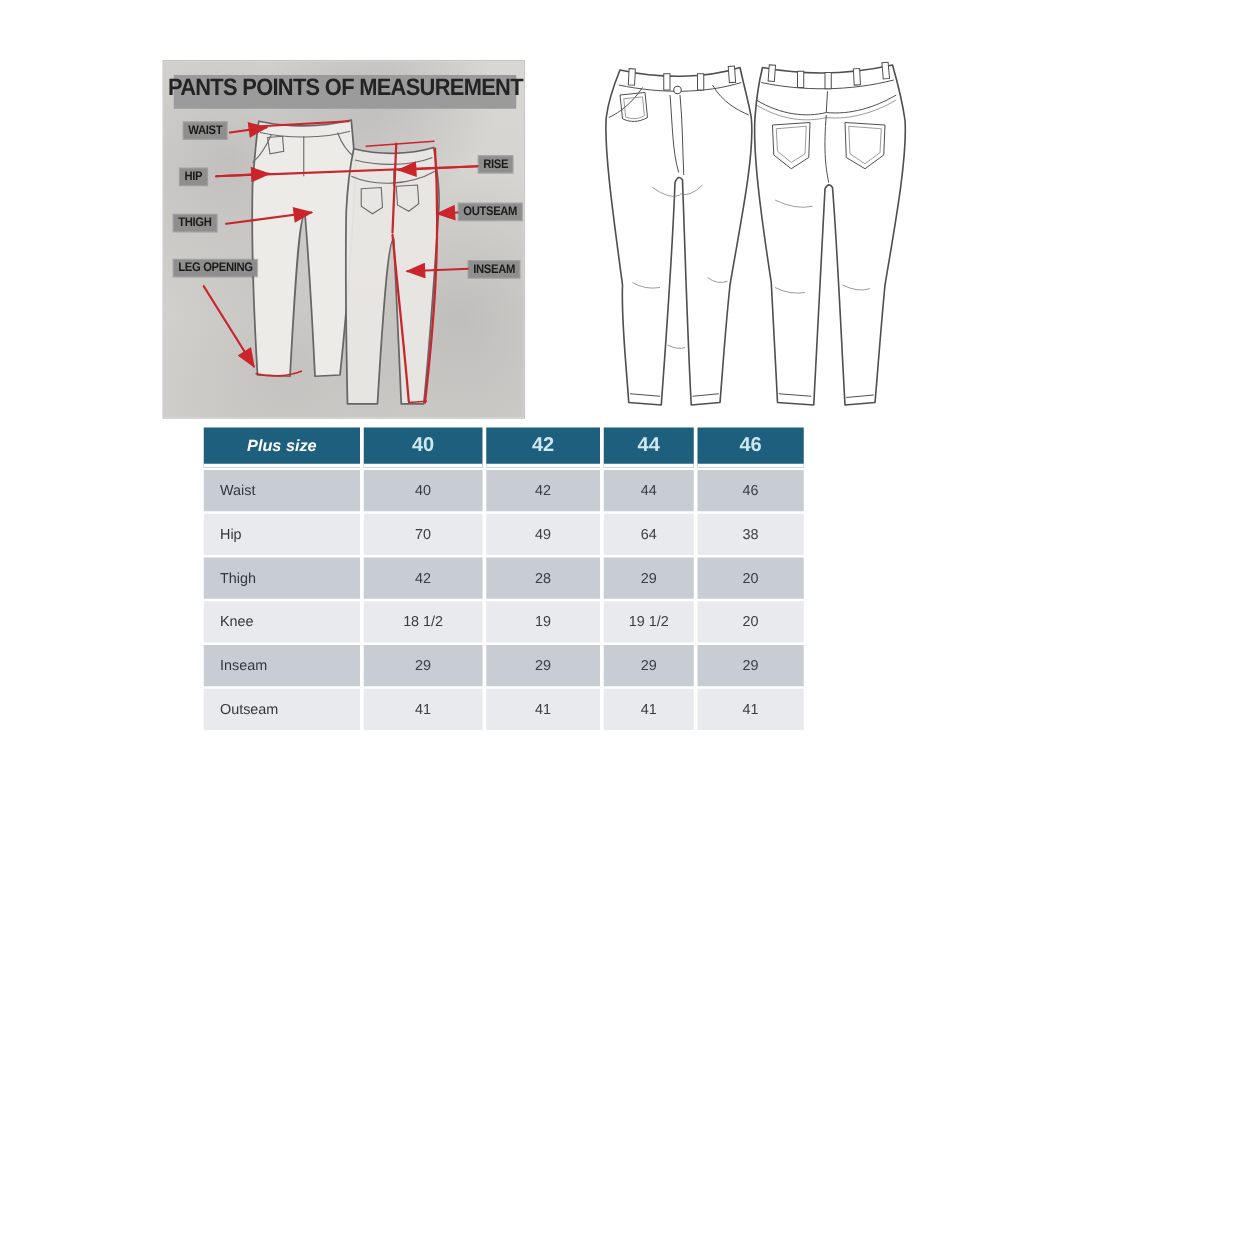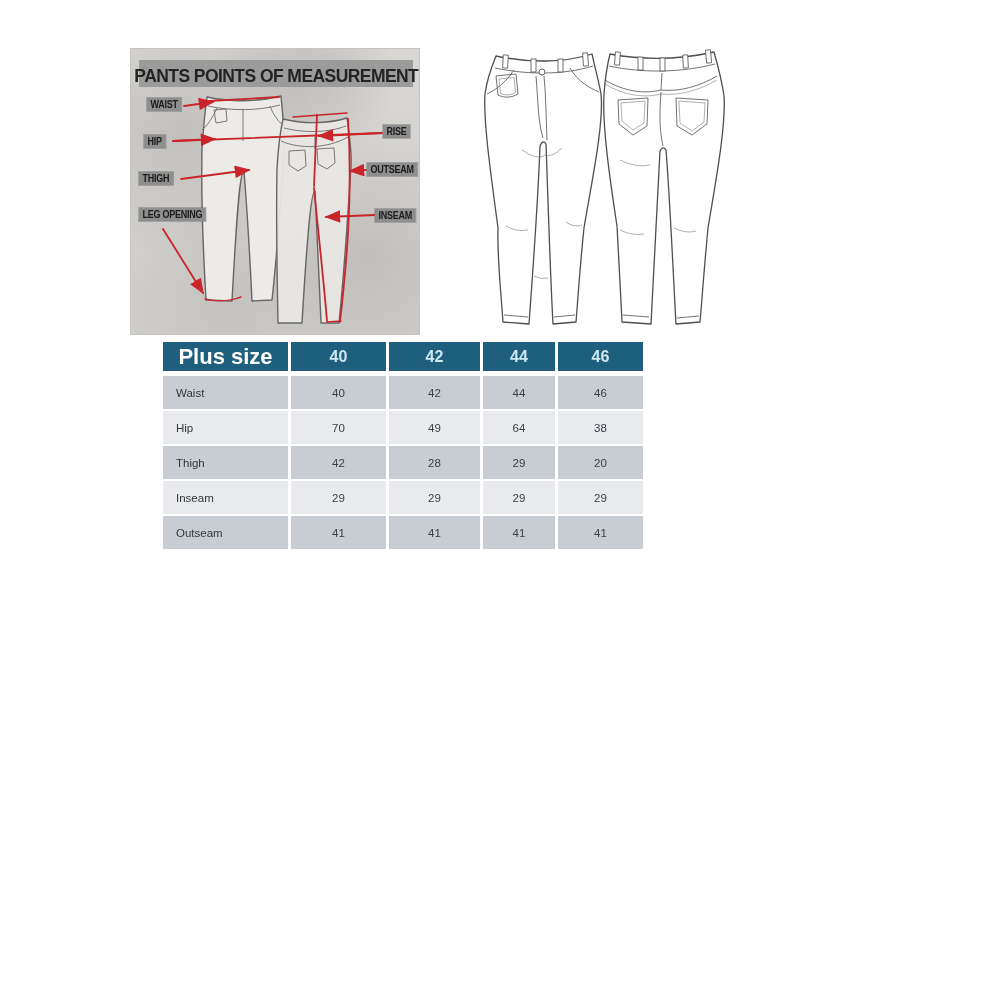--- a/index.html
+++ b/index.html
@@ -16,21 +16,21 @@
       radial-gradient(circle at 82% 72%, rgba(110,110,110,.18), transparent 38%),
       radial-gradient(circle at 60% 10%, rgba(130,130,130,.28), transparent 30%),
       radial-gradient(circle at 35% 85%, rgba(125,125,125,.15), transparent 35%),
       linear-gradient(#d9d7d4,#cfcdca);
     border:1px solid #c6c4c1;
     box-sizing:border-box;
   }
   .diagram-title{
     position:absolute;left:8px;top:11px;width:274px;height:27px;
     background:var(--title-bar);
-    display:flex;align-items:flex-end;justify-content:center;
+    display:flex;align-items:flex-start;justify-content:center;
   }
   .diagram-title span{
     color:#232323;font-weight:bold;font-size:19px;letter-spacing:-0.6px;
     transform:scaleX(.92);white-space:nowrap;
   }
   .diagram svg{position:absolute;left:0;top:0;}
   .mlabel{
     position:absolute;background:var(--label-bg);color:#1b1b1b;
     font-size:10px;font-weight:bold;line-height:13px;padding:0 4px;
     letter-spacing:-0.3px;transform:scaleX(.9);transform-origin:left center;
@@ -51,21 +51,21 @@
   .btn{fill:#fff;stroke:var(--stroke);stroke-width:.9;}
   
   .size-table{
     position:absolute;left:160px;top:340px;
     border-collapse:separate;border-spacing:3px 2px;table-layout:fixed;
   }
   .size-table thead th{
     background:var(--teal);height:27px;border-bottom:3px solid #fff;
     font-weight:bold;vertical-align:middle;
   }
-  .size-table thead th.corner{color:var(--teal-text);font-size:22px;width:123px;}
+  .size-table thead th.corner{color:var(--teal-text);font-size:13px;width:123px;font-style:italic;}
   .size-table thead th.size-col{color:var(--size-text);font-size:16px;font-weight:600;}
   .size-table thead th.c0{width:93px}
   .size-table thead th.c1{width:89px}
   .size-table thead th.c2{width:70px}
   .size-table thead th.c3{width:83px}
   .size-table tbody th{
     text-align:left;font-weight:normal;font-size:11.5px;color:#33363b;
     padding-left:13px;height:31px;
   }
   .size-table tbody td{
@@ -206,20 +206,27 @@
         <td>38</td>
       </tr>
       <tr>
         <th>Thigh</th>
         <td>42</td>
         <td>28</td>
         <td>29</td>
         <td>20</td>
       </tr>
       <tr>
+        <th>Knee</th>
+        <td>18 1/2</td>
+        <td>19</td>
+        <td>19 1/2</td>
+        <td>20</td>
+      </tr>
+      <tr>
         <th>Inseam</th>
         <td>29</td>
         <td>29</td>
         <td>29</td>
         <td>29</td>
       </tr>
       <tr>
         <th>Outseam</th>
         <td>41</td>
         <td>41</td>

